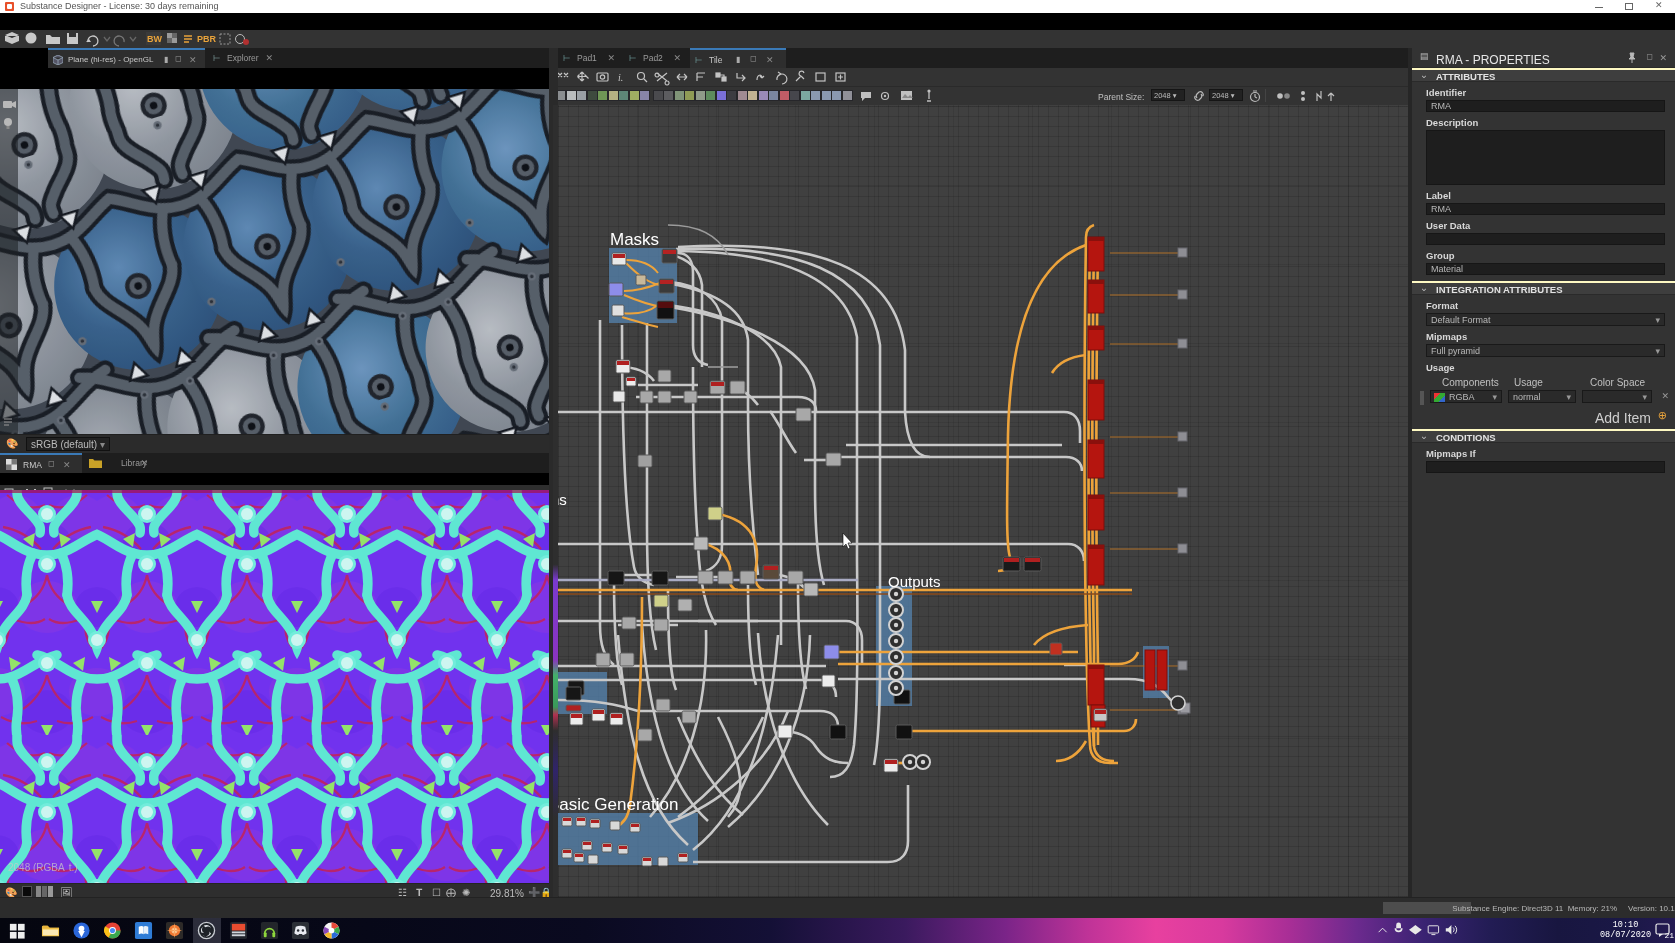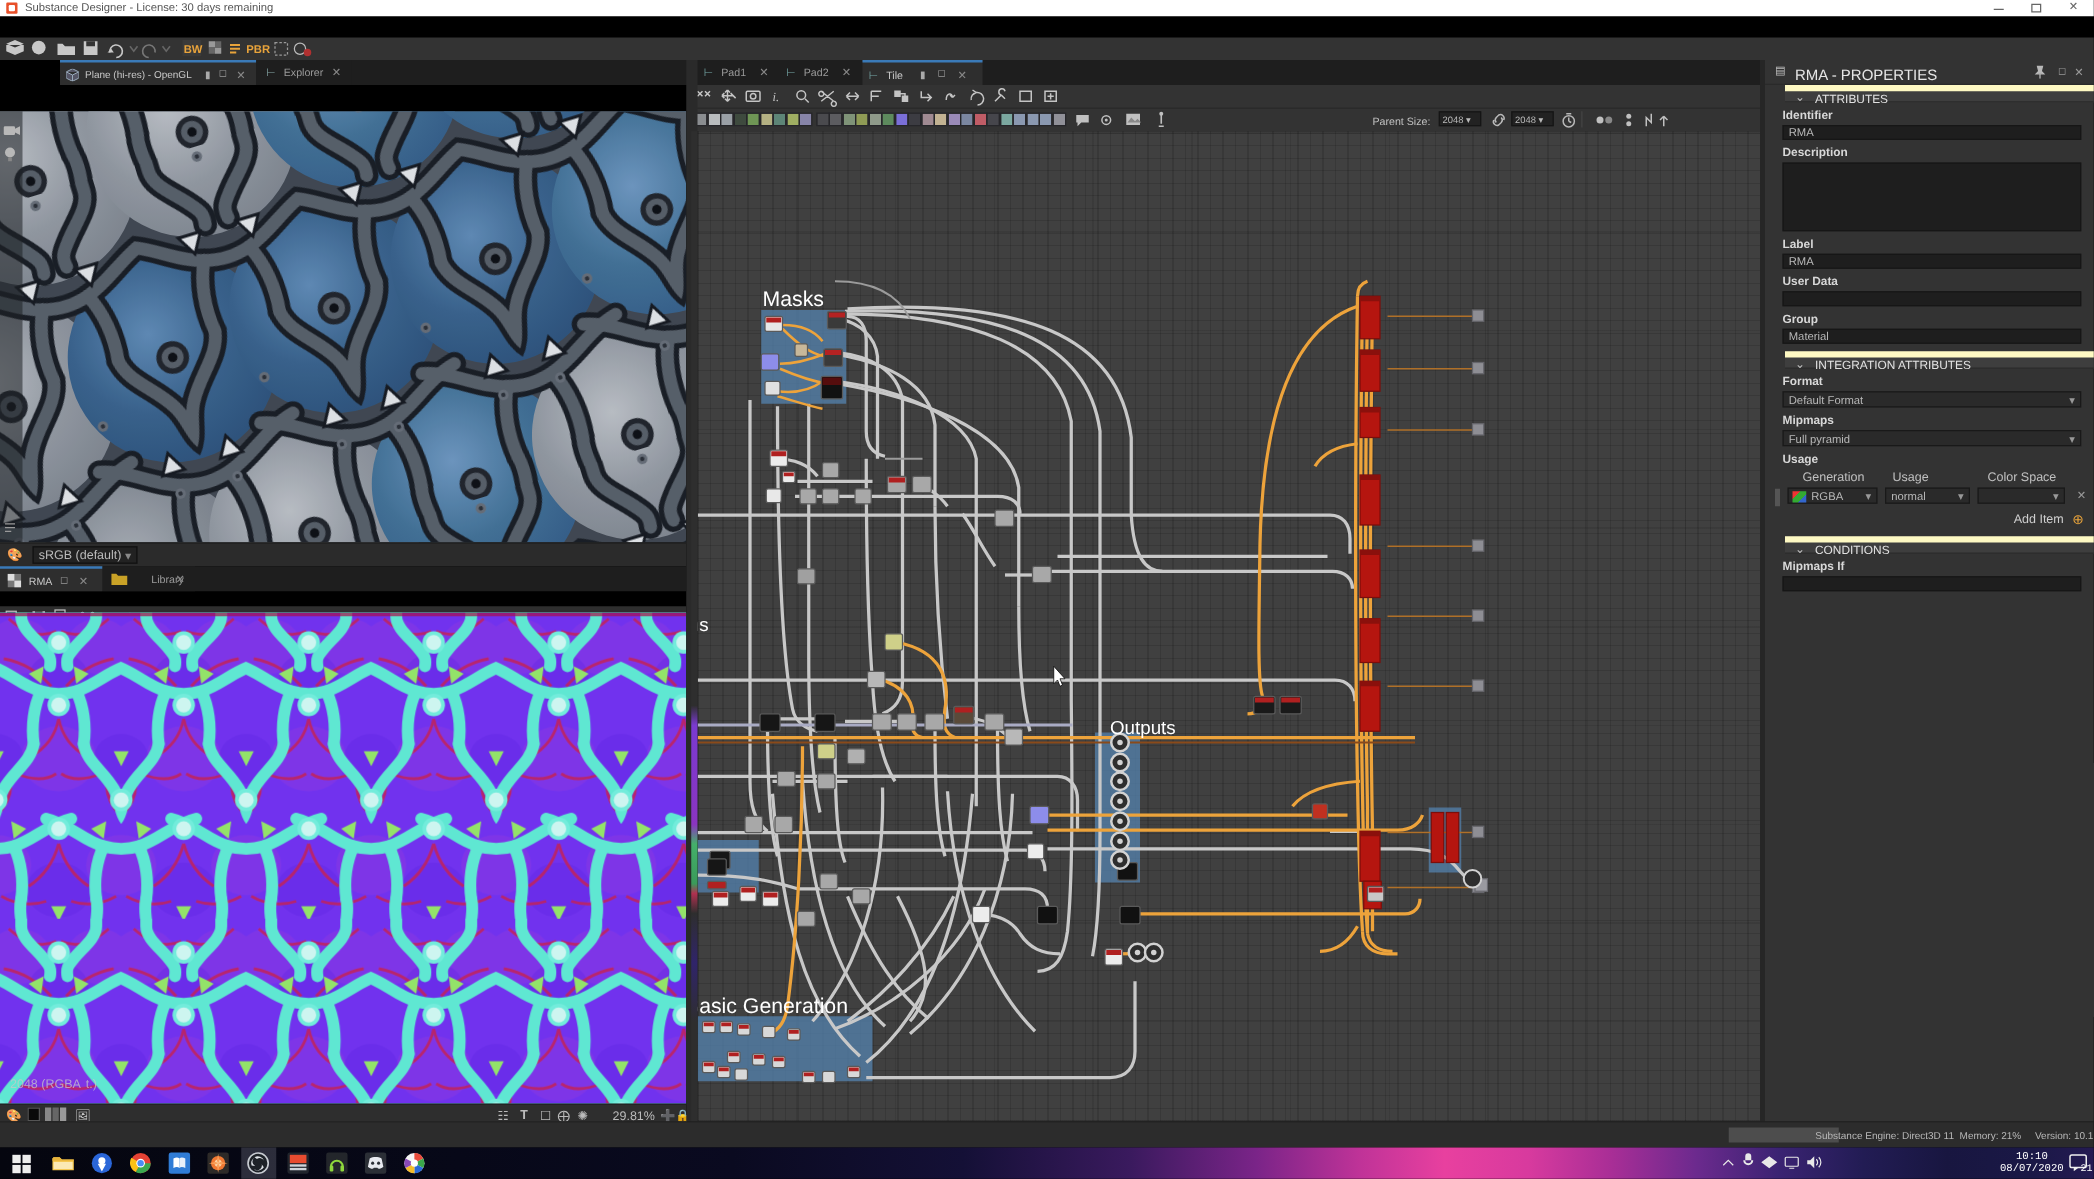--- a/index.html
+++ b/index.html
@@ -57,21 +57,21 @@
     repeating-linear-gradient(90deg, rgba(0,0,0,0.13) 0 1px, transparent 1px 10px),
     repeating-linear-gradient(0deg, rgba(0,0,0,0.09) 0 1px, transparent 1px 79px),
     repeating-linear-gradient(90deg, rgba(0,0,0,0.09) 0 1px, transparent 1px 79px);
   overflow:hidden; }
 #gleftedge { left:549px; top:48px; width:9px; height:849px; background:#2a2a2a; }
 #gleftstrip { left:553px; top:105px; width:5px; height:792px; background:linear-gradient(180deg,#2e2e2e 0%,#2e2e2e 58%,#7a3ad0 60%,#8a34c0 70%,#44b06a 72%,#3a9a5a 76%,#b03050 77%,#2e2e2e 79%,#30246a 84%,#2e2e2e 90%,#2e2e2e 100%); }
 
 
 #rpanel { left:1412px; top:48px; width:263px; height:849px; background:#333333; }
 #rdivider { left:1408px; top:48px; width:4px; height:849px; background:#262626; }
-.rsechead { position:relative; margin:0 0 0 16px; height:14px; background:#3e3e3e; border-top:5px solid #fef9c3; border-bottom:1px solid #2a2a2a; color:#e2e2e2; font-weight:normal; font-size:9.5px; padding:1px 0 0 24px; }
+.rsechead { position:relative; margin:0 0 0 0; height:14px; background:#3e3e3e; border-top:2px solid #fef9c3; border-bottom:1px solid #2a2a2a; color:#e2e2e2; font-weight:bold; font-size:9.5px; padding:1px 0 0 24px; }
 .rsechead:before { content:"\2304"; position:absolute; left:8px; top:-1px; color:#bbb; font-weight:normal; }
 .rlabel { color:#d8d8d8; font-weight:bold; font-size:9.5px; margin:5px 0 2px 14px; }
 .rinput { margin:0 10px 0 14px; height:12px; background:#1e1e1e; border:1px solid #161616; color:#b8b8b8; font-size:9px; padding:0px 4px; }
 .rdrop { position:relative; margin:0 10px 0 14px; height:13px; background:#2a2a2a; border:1px solid #191919; color:#b8b8b8; font-size:9px; padding:1px 4px; }
 .rdrop:after { content:"\25BE"; position:absolute; right:4px; top:1px; color:#999; font-size:9px; }
 
 
 #statusbar { left:0; top:897px; width:1675px; height:21px; background:#2c2c2c; border-top:1px solid #222; color:#b8b8b8; font-size:10px; }
 #statusprog { position:absolute; left:1383px; top:4px; width:88px; height:12px; background:#4d4d4d; }
 #statustext { position:absolute; right:58px; top:6px; white-space:nowrap; font-size:8px; }
@@ -840,33 +840,33 @@
     <div class="rlabel">Group</div>
     <div class="rinput">Material</div>
     <div style="height:6px"></div>
     <div class="rsechead">INTEGRATION ATTRIBUTES</div>
     <div class="rlabel">Format</div>
     <div class="rdrop">Default Format</div>
     <div class="rlabel">Mipmaps</div>
     <div class="rdrop">Full pyramid</div>
     <div class="rlabel">Usage</div>
     <div style="position:relative;height:34px">
-      <span style="position:absolute;left:30px;top:2px;font-size:10px;color:#c0c0c0">Generation</span>
+      <span style="position:absolute;left:30px;top:2px;font-size:10px;color:#c0c0c0">Components</span>
       <span style="position:absolute;left:102px;top:2px;font-size:10px;color:#c0c0c0">Usage</span>
       <span style="position:absolute;left:178px;top:2px;font-size:10px;color:#c0c0c0">Color Space</span>
       <span style="position:absolute;left:8px;top:16px;width:4px;height:14px;background:#555"></span>
       <div class="rdrop" style="position:absolute;left:18px;top:15px;width:72px;margin:0;padding-left:18px">RGBA
         <span style="position:absolute;left:3px;top:2px;width:11px;height:9px;background:linear-gradient(135deg,#e33 33%,#3a3 33% 66%,#36c 66%)"></span>
       </div>
       <div class="rdrop" style="position:absolute;left:96px;top:15px;width:68px;margin:0">normal</div>
       <div class="rdrop" style="position:absolute;left:170px;top:15px;width:70px;margin:0"></div>
       <span style="position:absolute;right:6px;top:16px;color:#999">✕</span>
     </div>
     <div style="position:relative;height:16px">
-      <span style="position:absolute;right:24px;top:1px;font-size:10px;color:#cfcfcf">Add Item</span>
+      <span style="position:absolute;right:24px;top:1px;font-size:14px;color:#cfcfcf">Add Item</span>
       <span style="position:absolute;right:8px;top:0px;color:#e8a33b;font-size:11px">⊕</span>
     </div>
     <div style="height:4px"></div>
     <div class="rsechead">CONDITIONS</div>
     <div class="rlabel">Mipmaps If</div>
     <div class="rinput"></div>
   </div>
 
   <div id="statusbar" class="abs">
     <div id="statusprog"></div>

